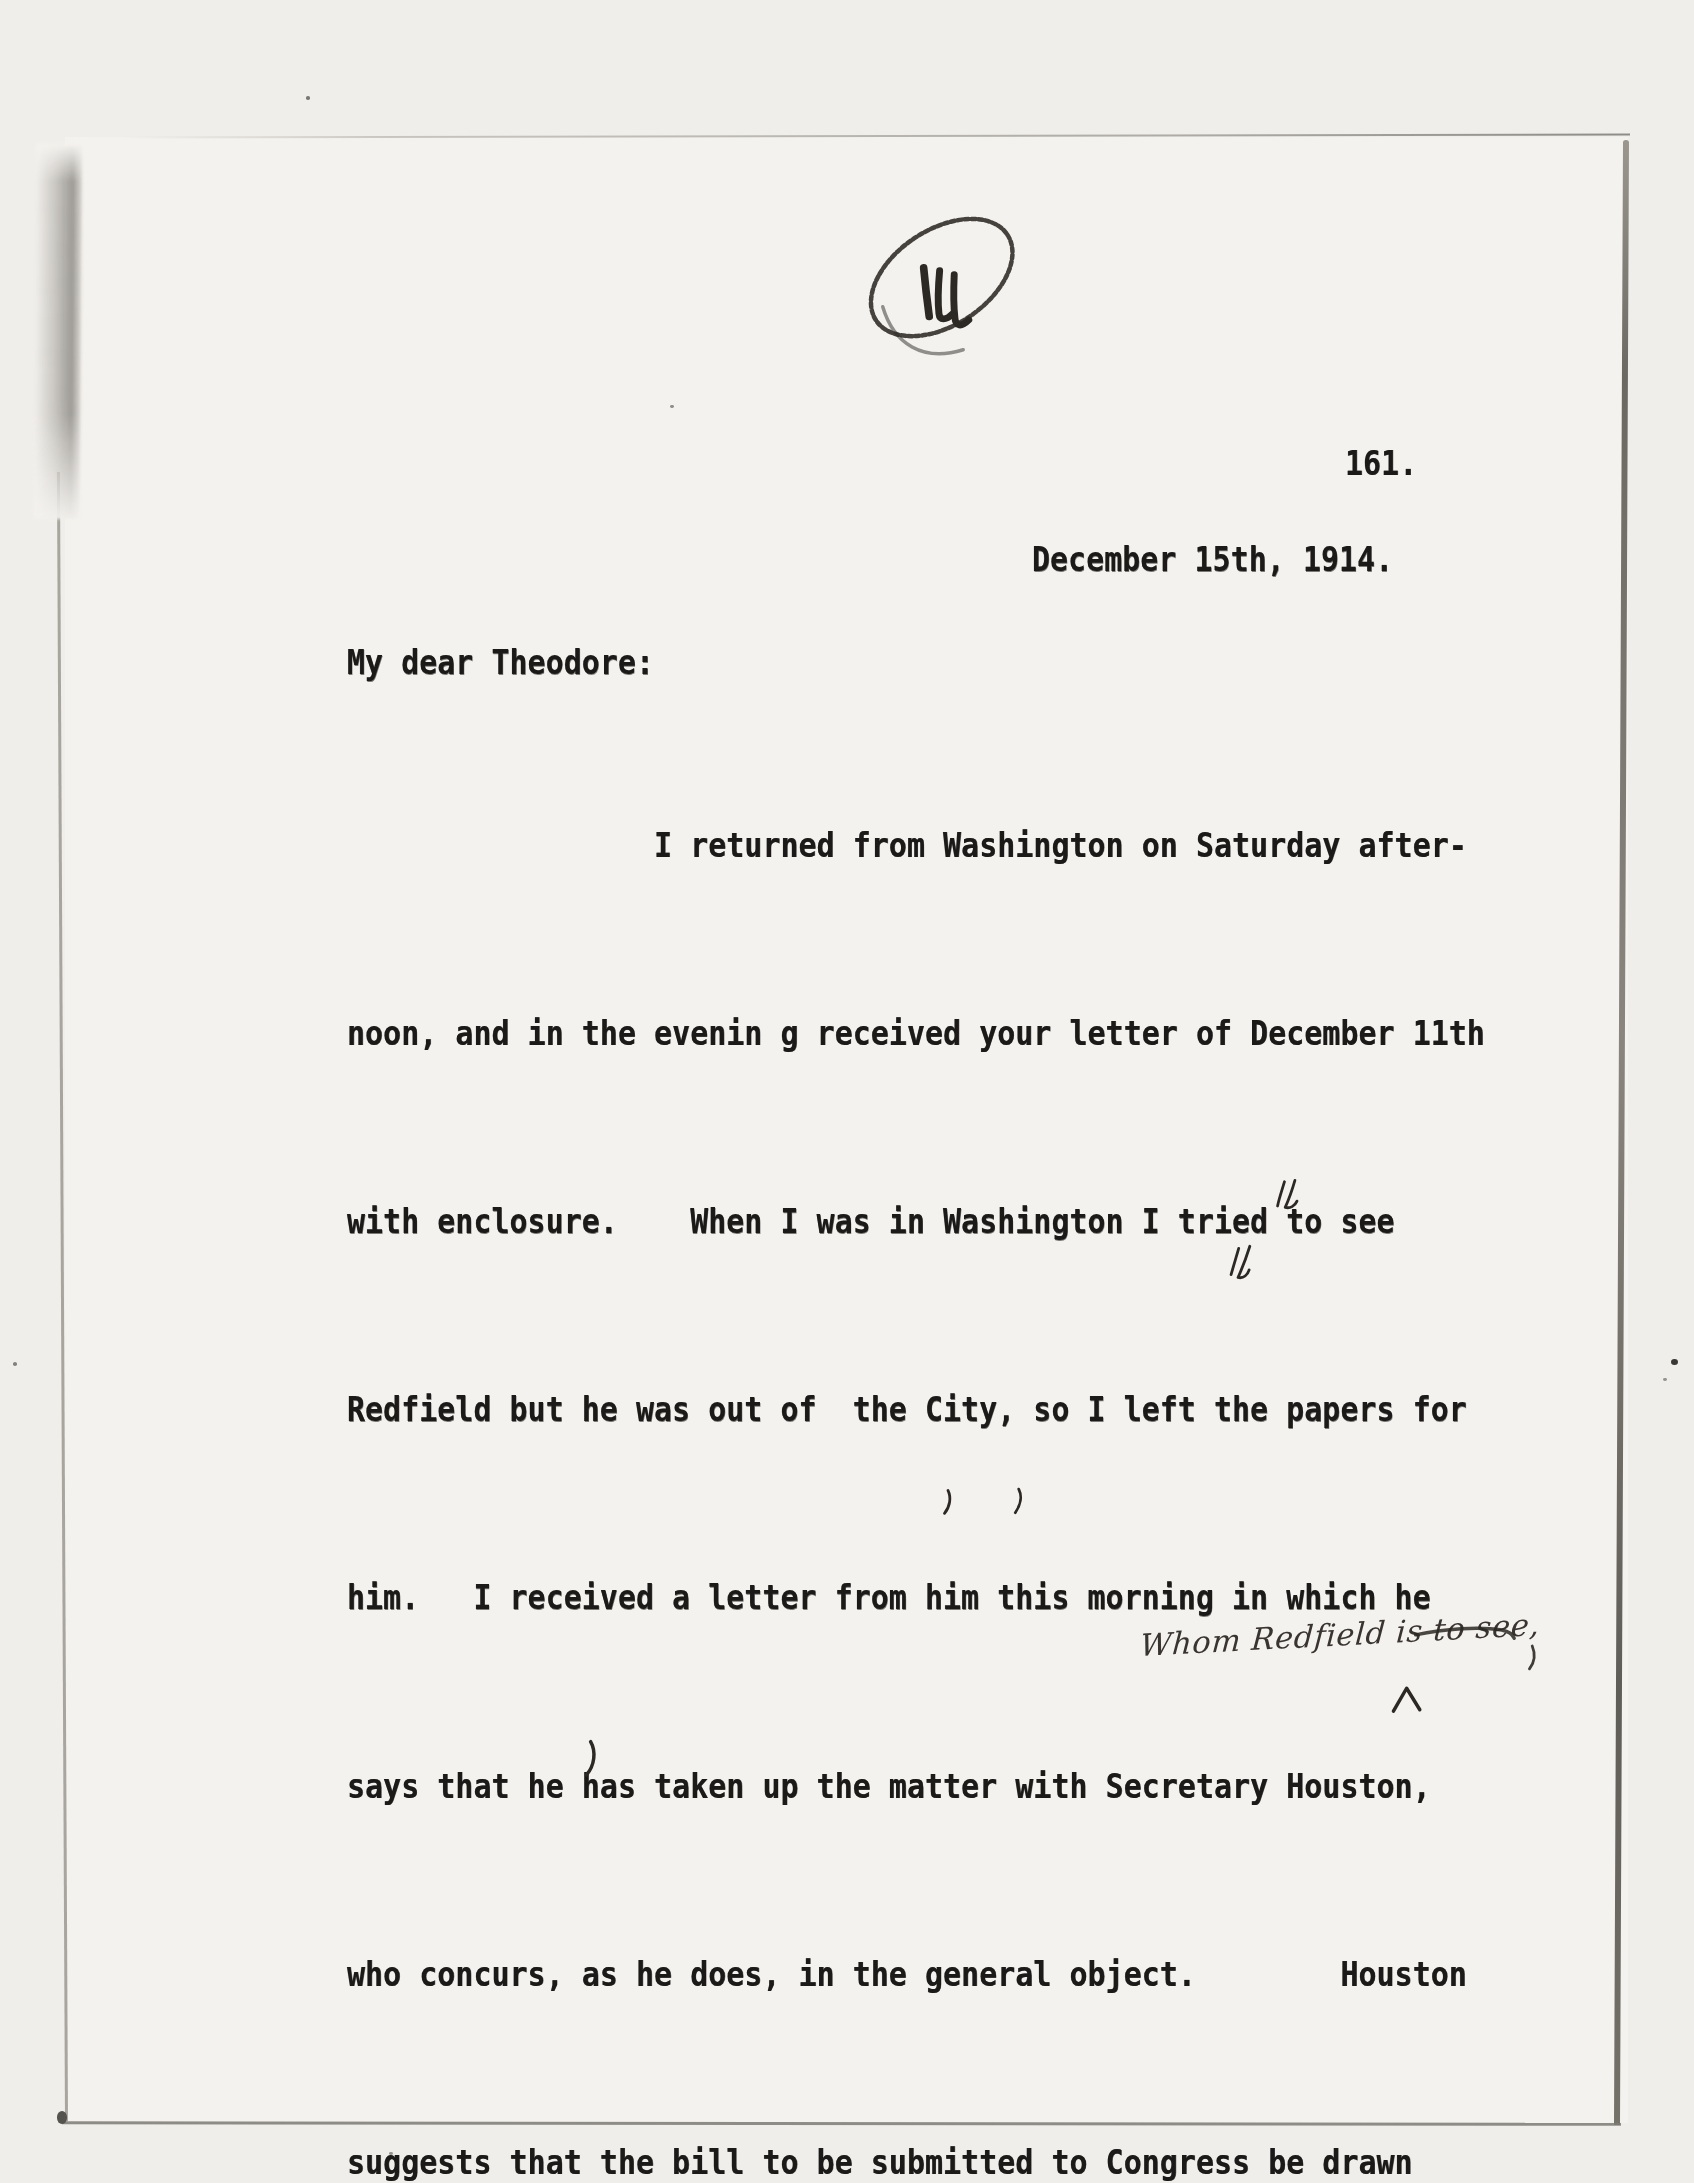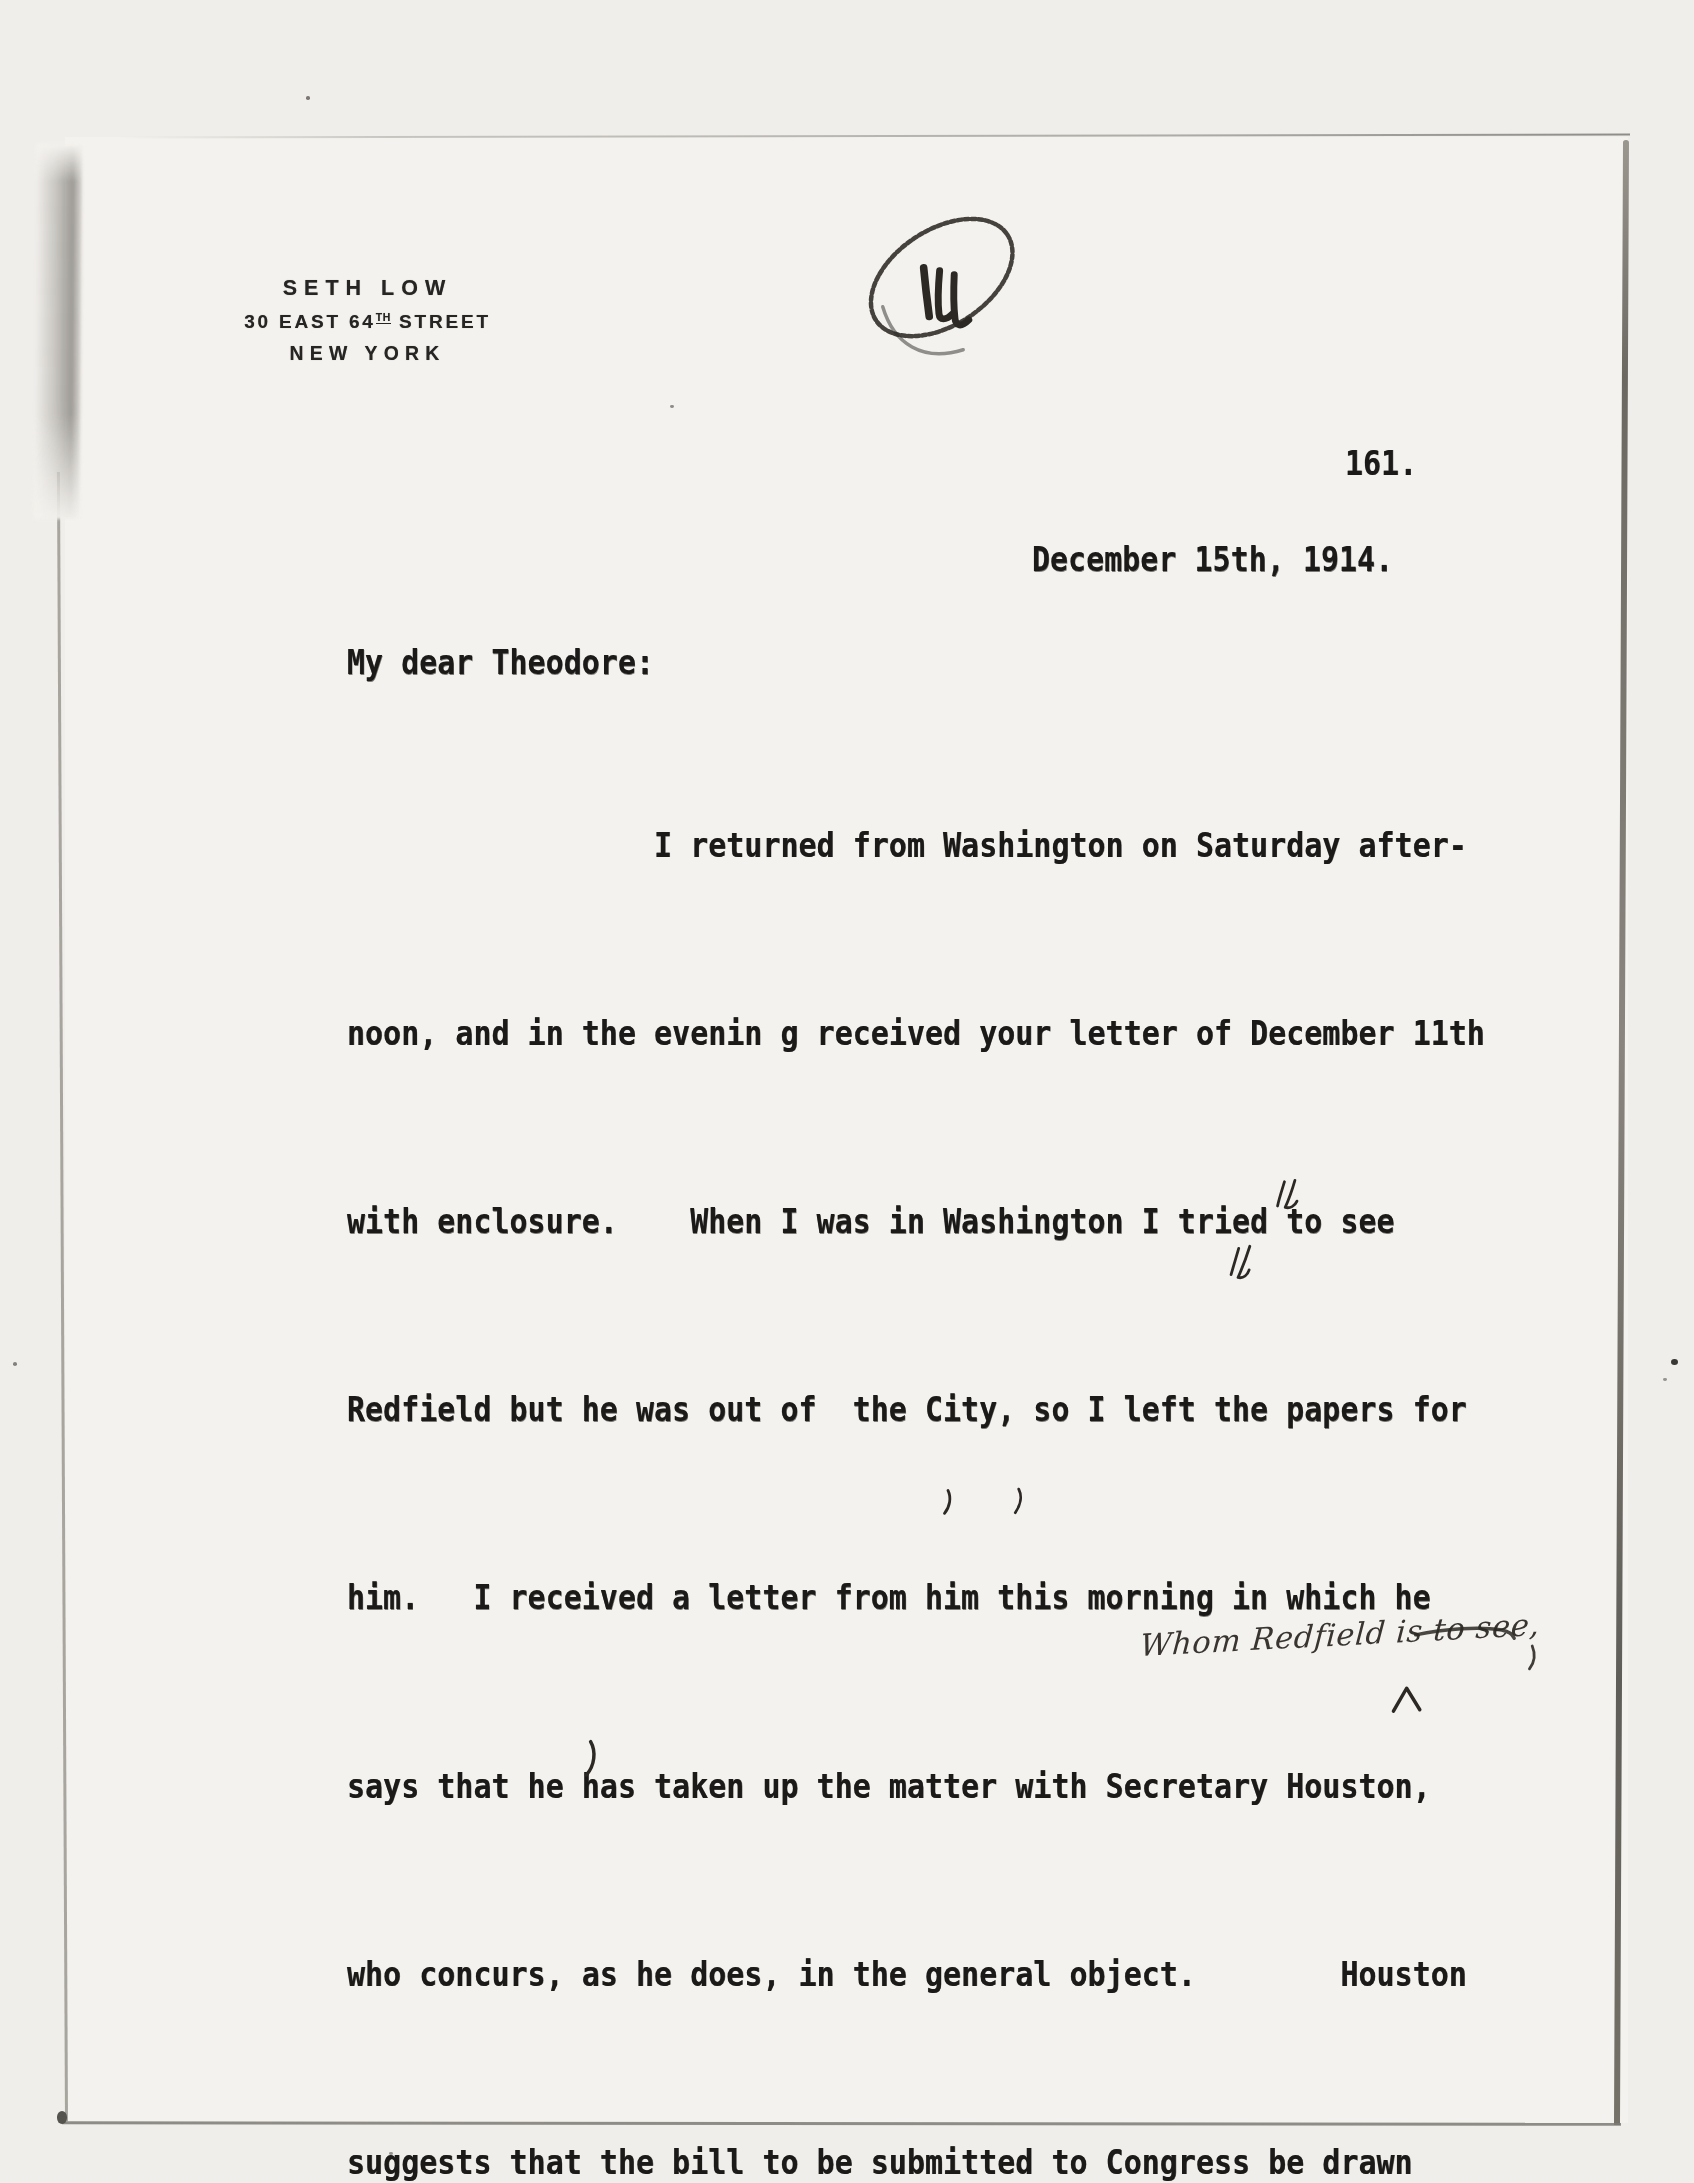--- a/index.html
+++ b/index.html
@@ -63,25 +63,20 @@
 
   <div class="paper"></div>
 
   <div class="edge edge-top"></div>
   <div class="edge edge-right"></div>
   <div class="edge edge-bottom"></div>
   <div class="edge edge-left"></div>
   <div class="edge edge-left-smudge"></div>
   <div class="corner-dot"></div>
 
-  <div class="letterhead">
-    <div class="lh-name">SETH LOW</div>
-    <div class="lh-street"><span>30 EAST 64</span><sup>TH</sup><span> STREET</span></div>
-    <div class="lh-city">NEW YORK</div>
-  </div>
 
   <div class="typed">
     <div class="mono page-number">161.</div>
     <div class="mono date-line">December 15th, 1914.</div>
     <div class="mono salutation">My dear Theodore:</div>
     <div class="mono body-block">
       <div>                 I returned from Washington on Saturday after-</div>
       <div>noon, and in the evenin g received your letter of December 11th</div>
       <div>with enclosure.    When I was in Washington I tried to see</div>
       <div>Redfield but he was out of  the City, so I left the papers for</div>

